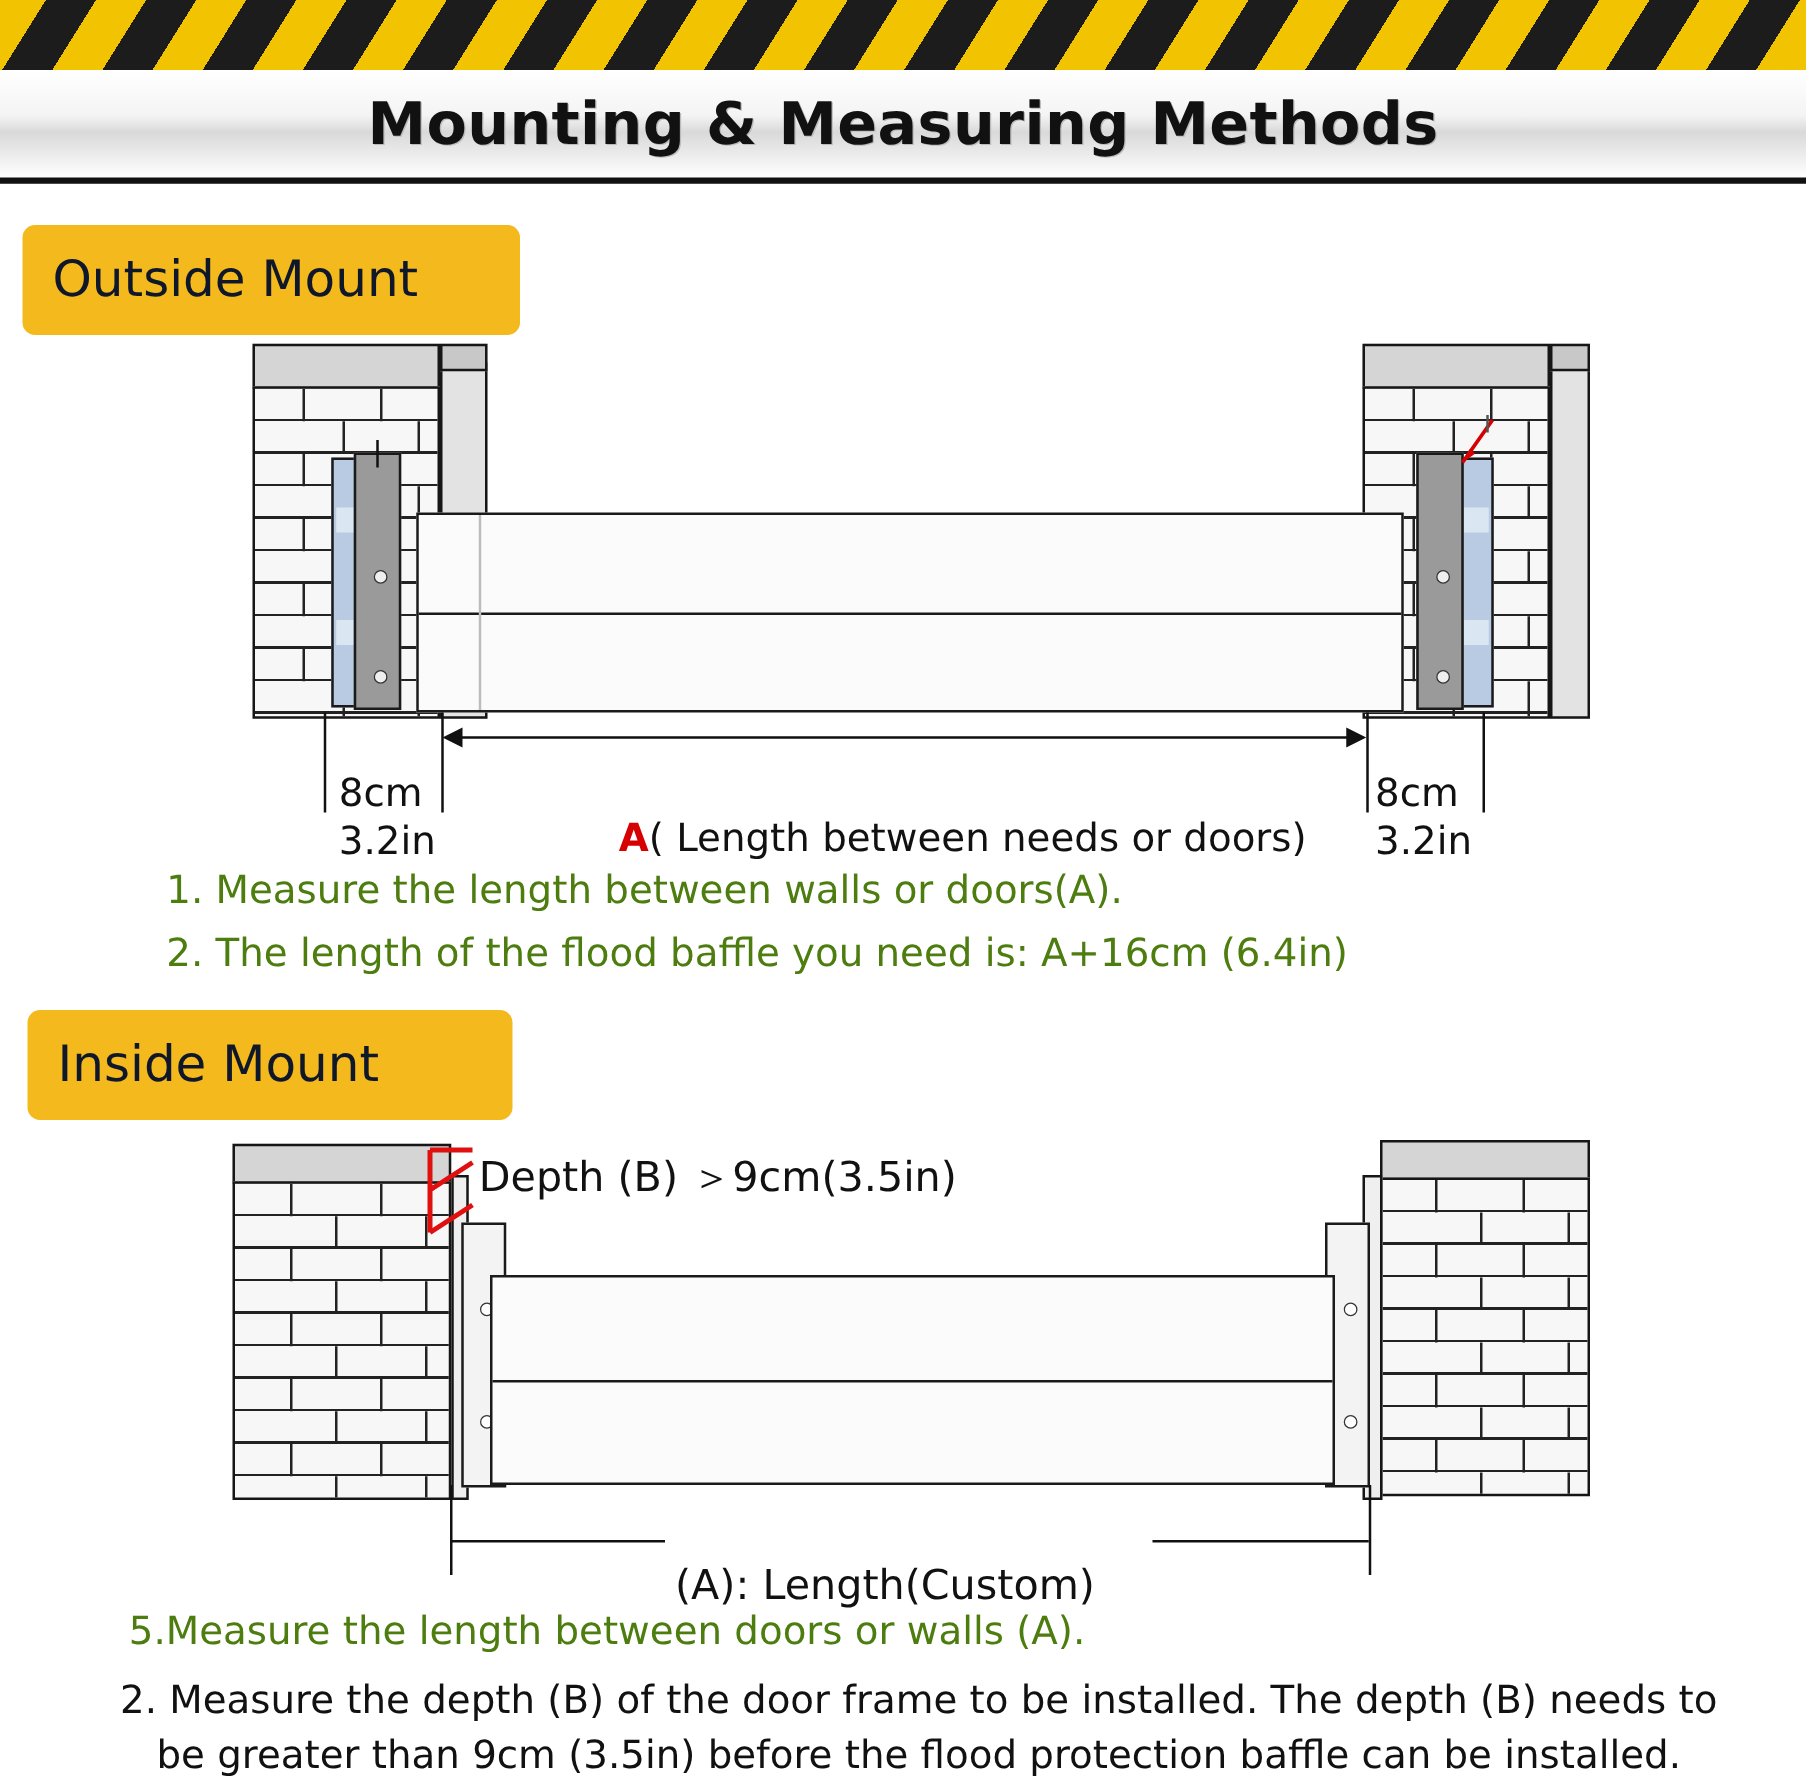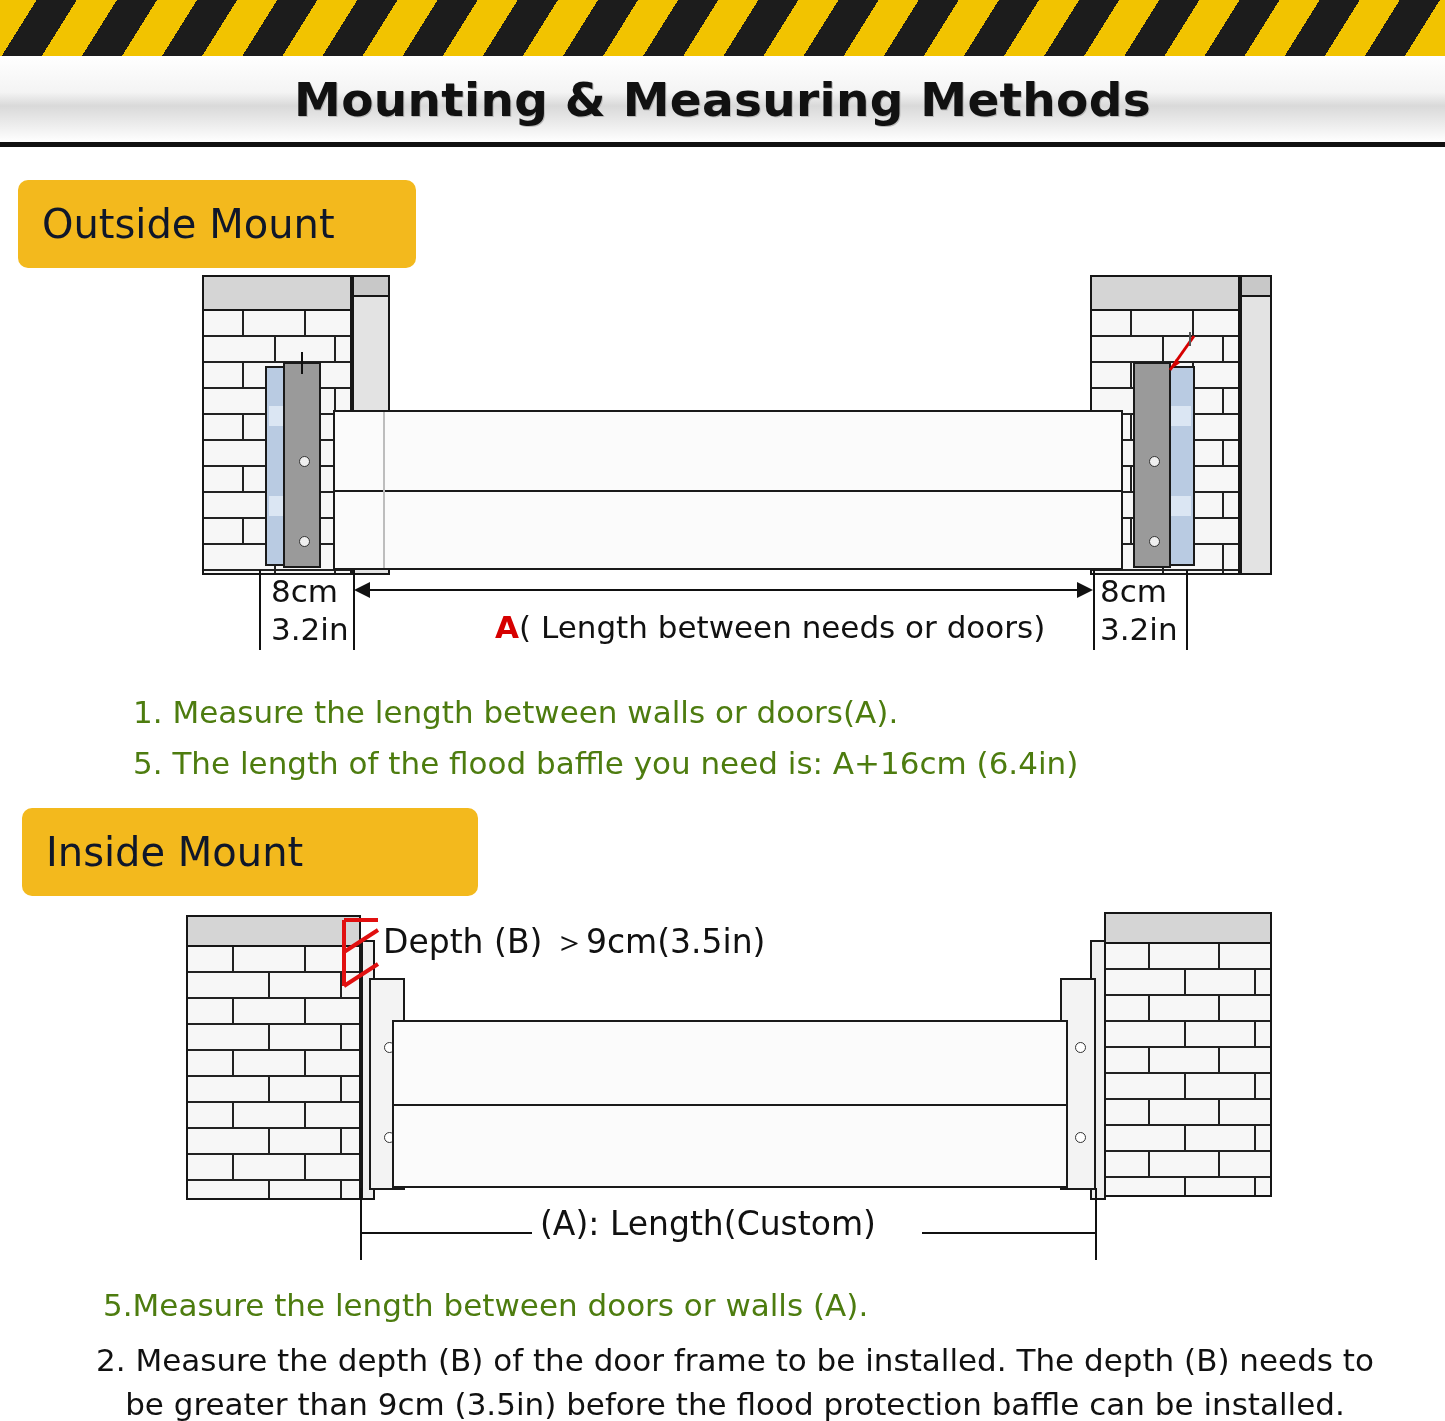--- a/index.html
+++ b/index.html
@@ -59,21 +59,21 @@
     align-items: center;
     padding: 0 26px 0 24px;
     box-sizing: border-box;
   }
   .badge-text {
     font-size: 40px;
     color: #0f172a;
     white-space: nowrap;
   }
   #badge-outside { left: 18px; top: 180px; width: 398px; height: 88px; }
-  #badge-inside  { left: 22px; top: 808px; width: 456px; height: 88px; }
+  #badge-inside  { left: 22px; top: 808px; width: 388px; height: 88px; }
 
   
   .pillar {
     position: absolute;
     box-sizing: border-box;
   }
   .pillar .top-cap {
     position: absolute;
     left: 0; top: 0;
     width: 100%;
@@ -172,20 +172,21 @@
     border: 1px solid #333;
   }
 
   
   .dim-label {
     position: absolute;
     font-size: 31px;
     color: #111;
     white-space: nowrap;
     line-height: 38px;
+    margin-top: 44px;
   }
   .red-letter {
     color: #d60000;
     font-weight: bold;
   }
   .vline {
     position: absolute;
     width: 2px;
     background: #111;
   }
@@ -342,21 +343,21 @@
 <div class="dim-label" style="left:271px; top:572px;">8cm</div>
 <div class="dim-label" style="left:271px; top:610px;">3.2in</div>
 <div class="dim-label" style="left:1100px; top:572px;">8cm</div>
 <div class="dim-label" style="left:1100px; top:610px;">3.2in</div>
 
 <div class="dim-label" style="left:495px; top:608px;">
   <span class="red-letter">A</span><span>( Length between needs or doors)</span>
 </div>
 
 <div class="instr" style="left:133px; top:693px;">1. Measure the length between walls or doors(A).</div>
-<div class="instr" style="left:133px; top:744px;">5. The length of the flood baffle you need is: A+16cm (6.4in)</div>
+<div class="instr" style="left:133px; top:744px;">2. The length of the flood baffle you need is: A+16cm (6.4in)</div>
 
 <div class="badge" id="badge-inside">
   <span class="badge-text">Inside Mount</span>
 </div>
 
 <div class="pillar" style="left:186px; top:915px; width:175px; height:285px;">
   <div class="top-cap" style="height:32px;"></div>
   <div class="brick-body" style="top:30px; height:255px;">
     <div class="vjoints">
       <i style="left:44px; top:0; height:26px;"></i>

